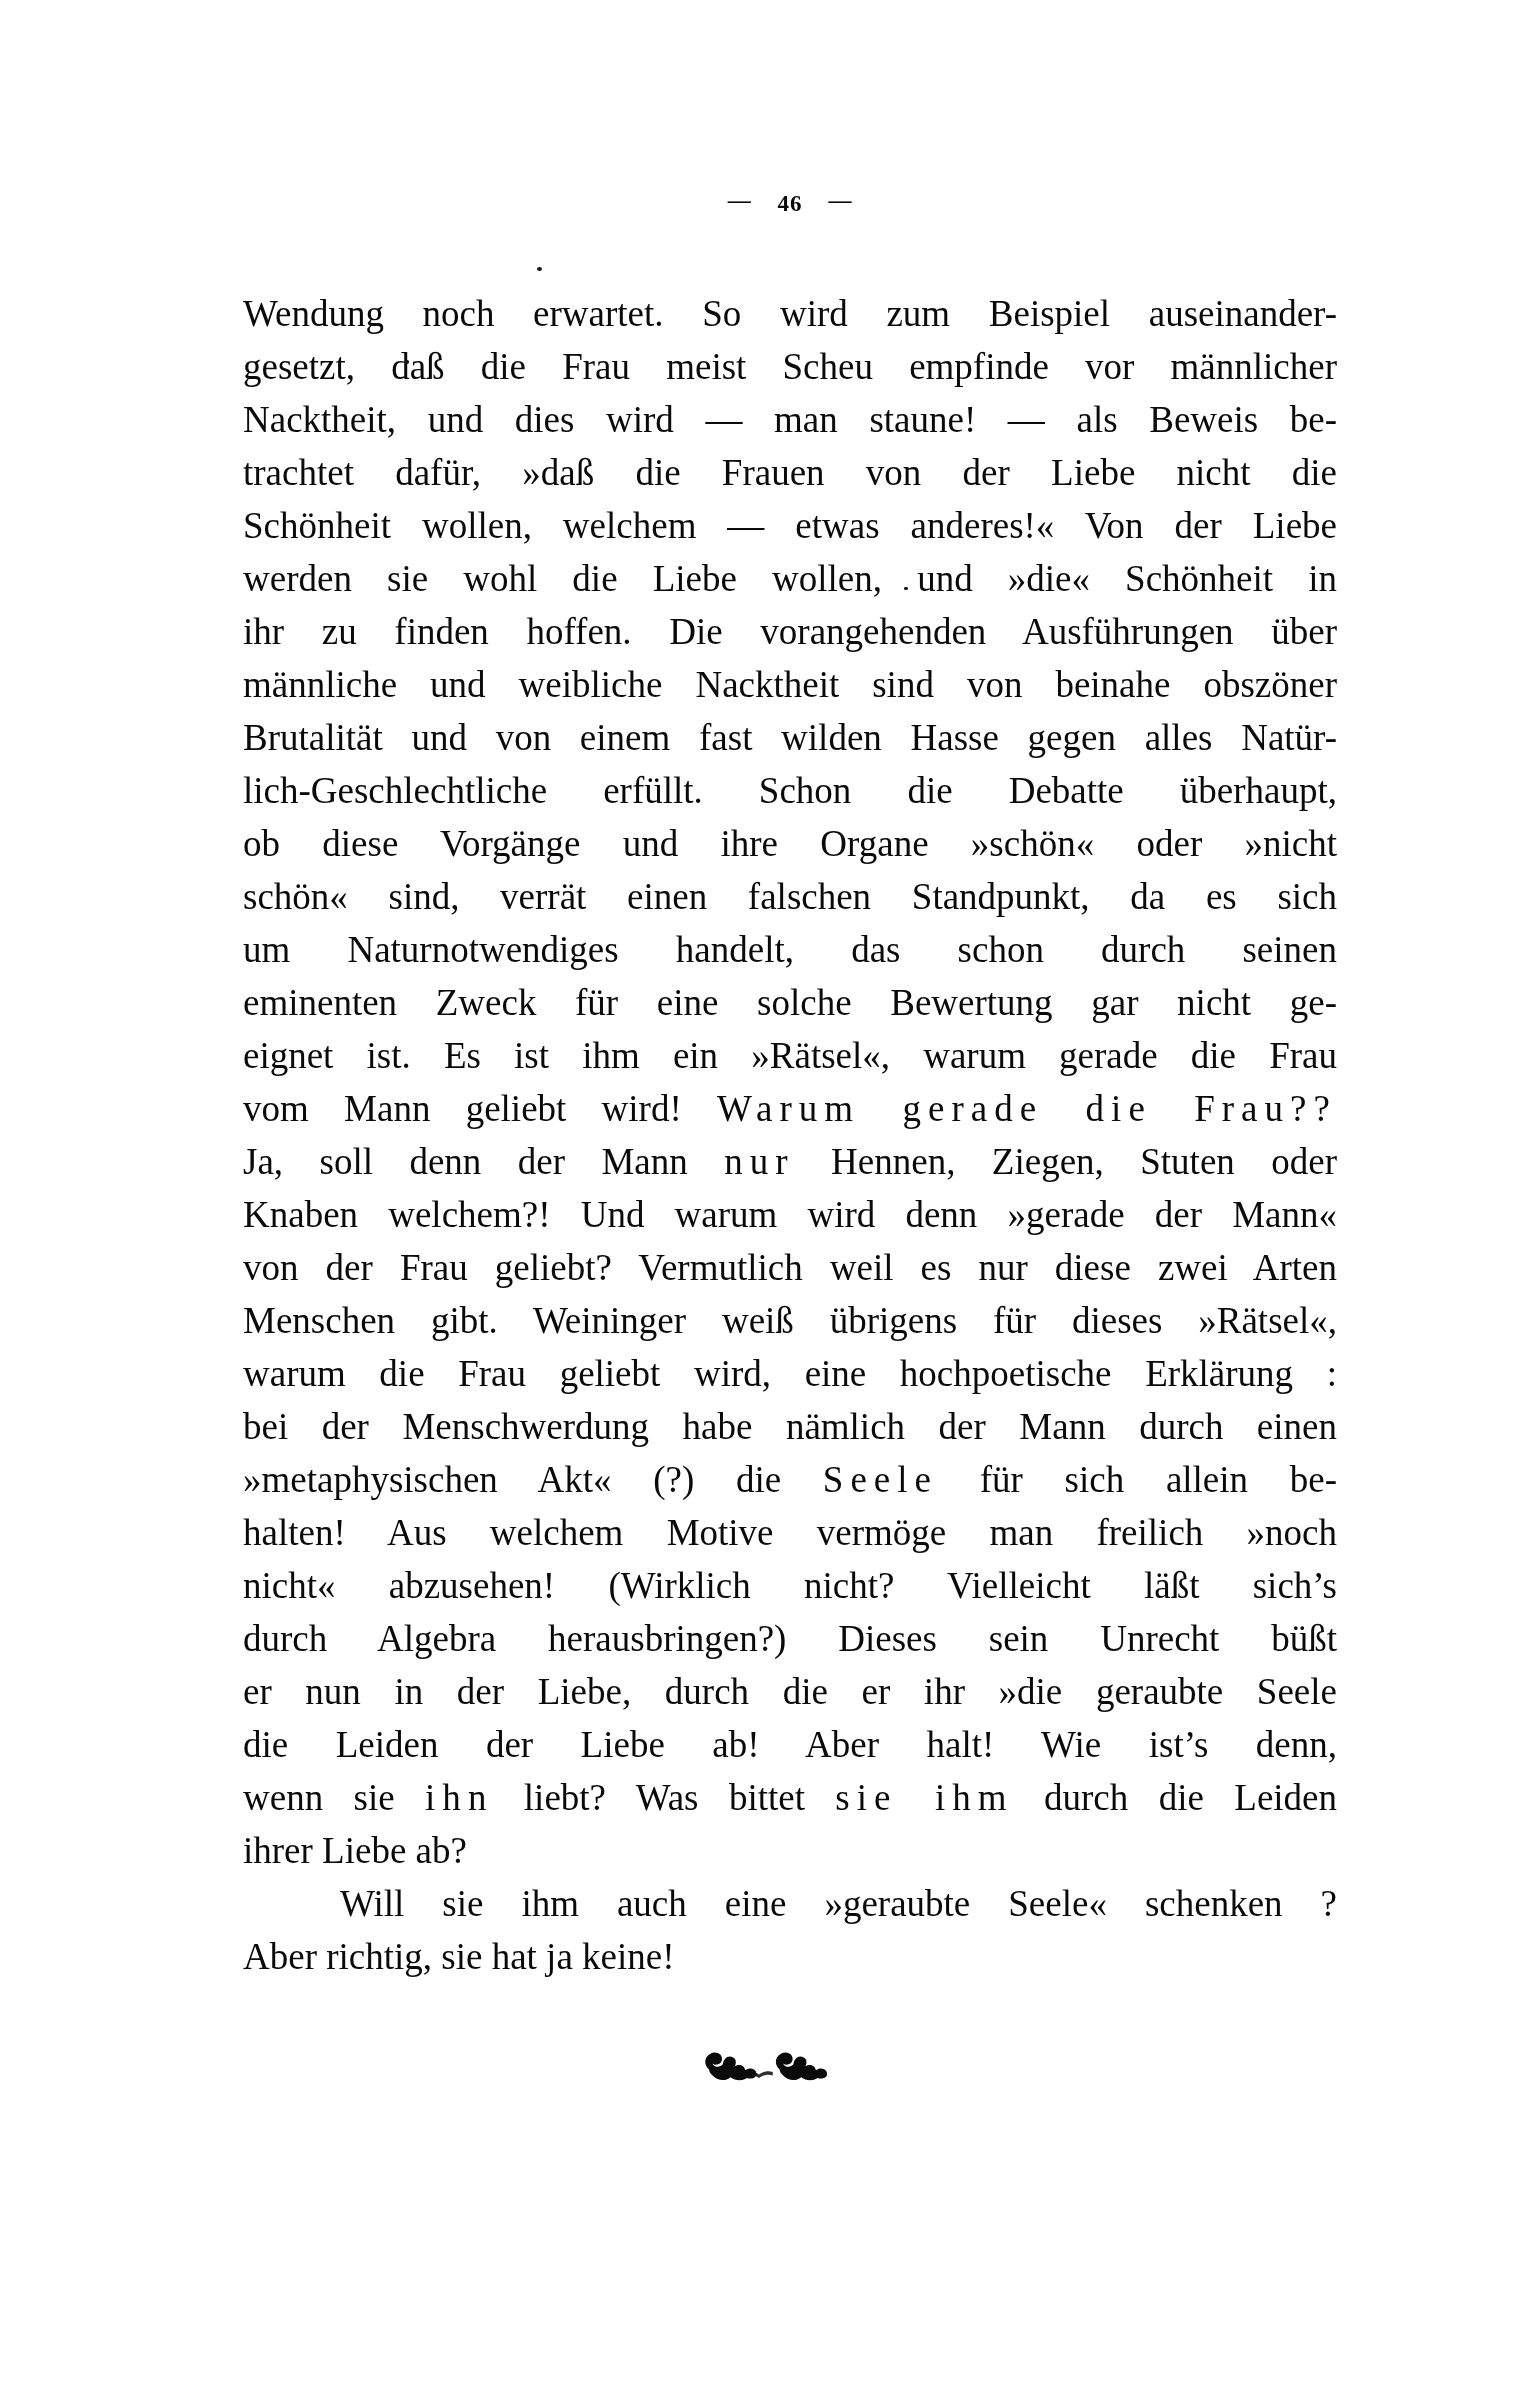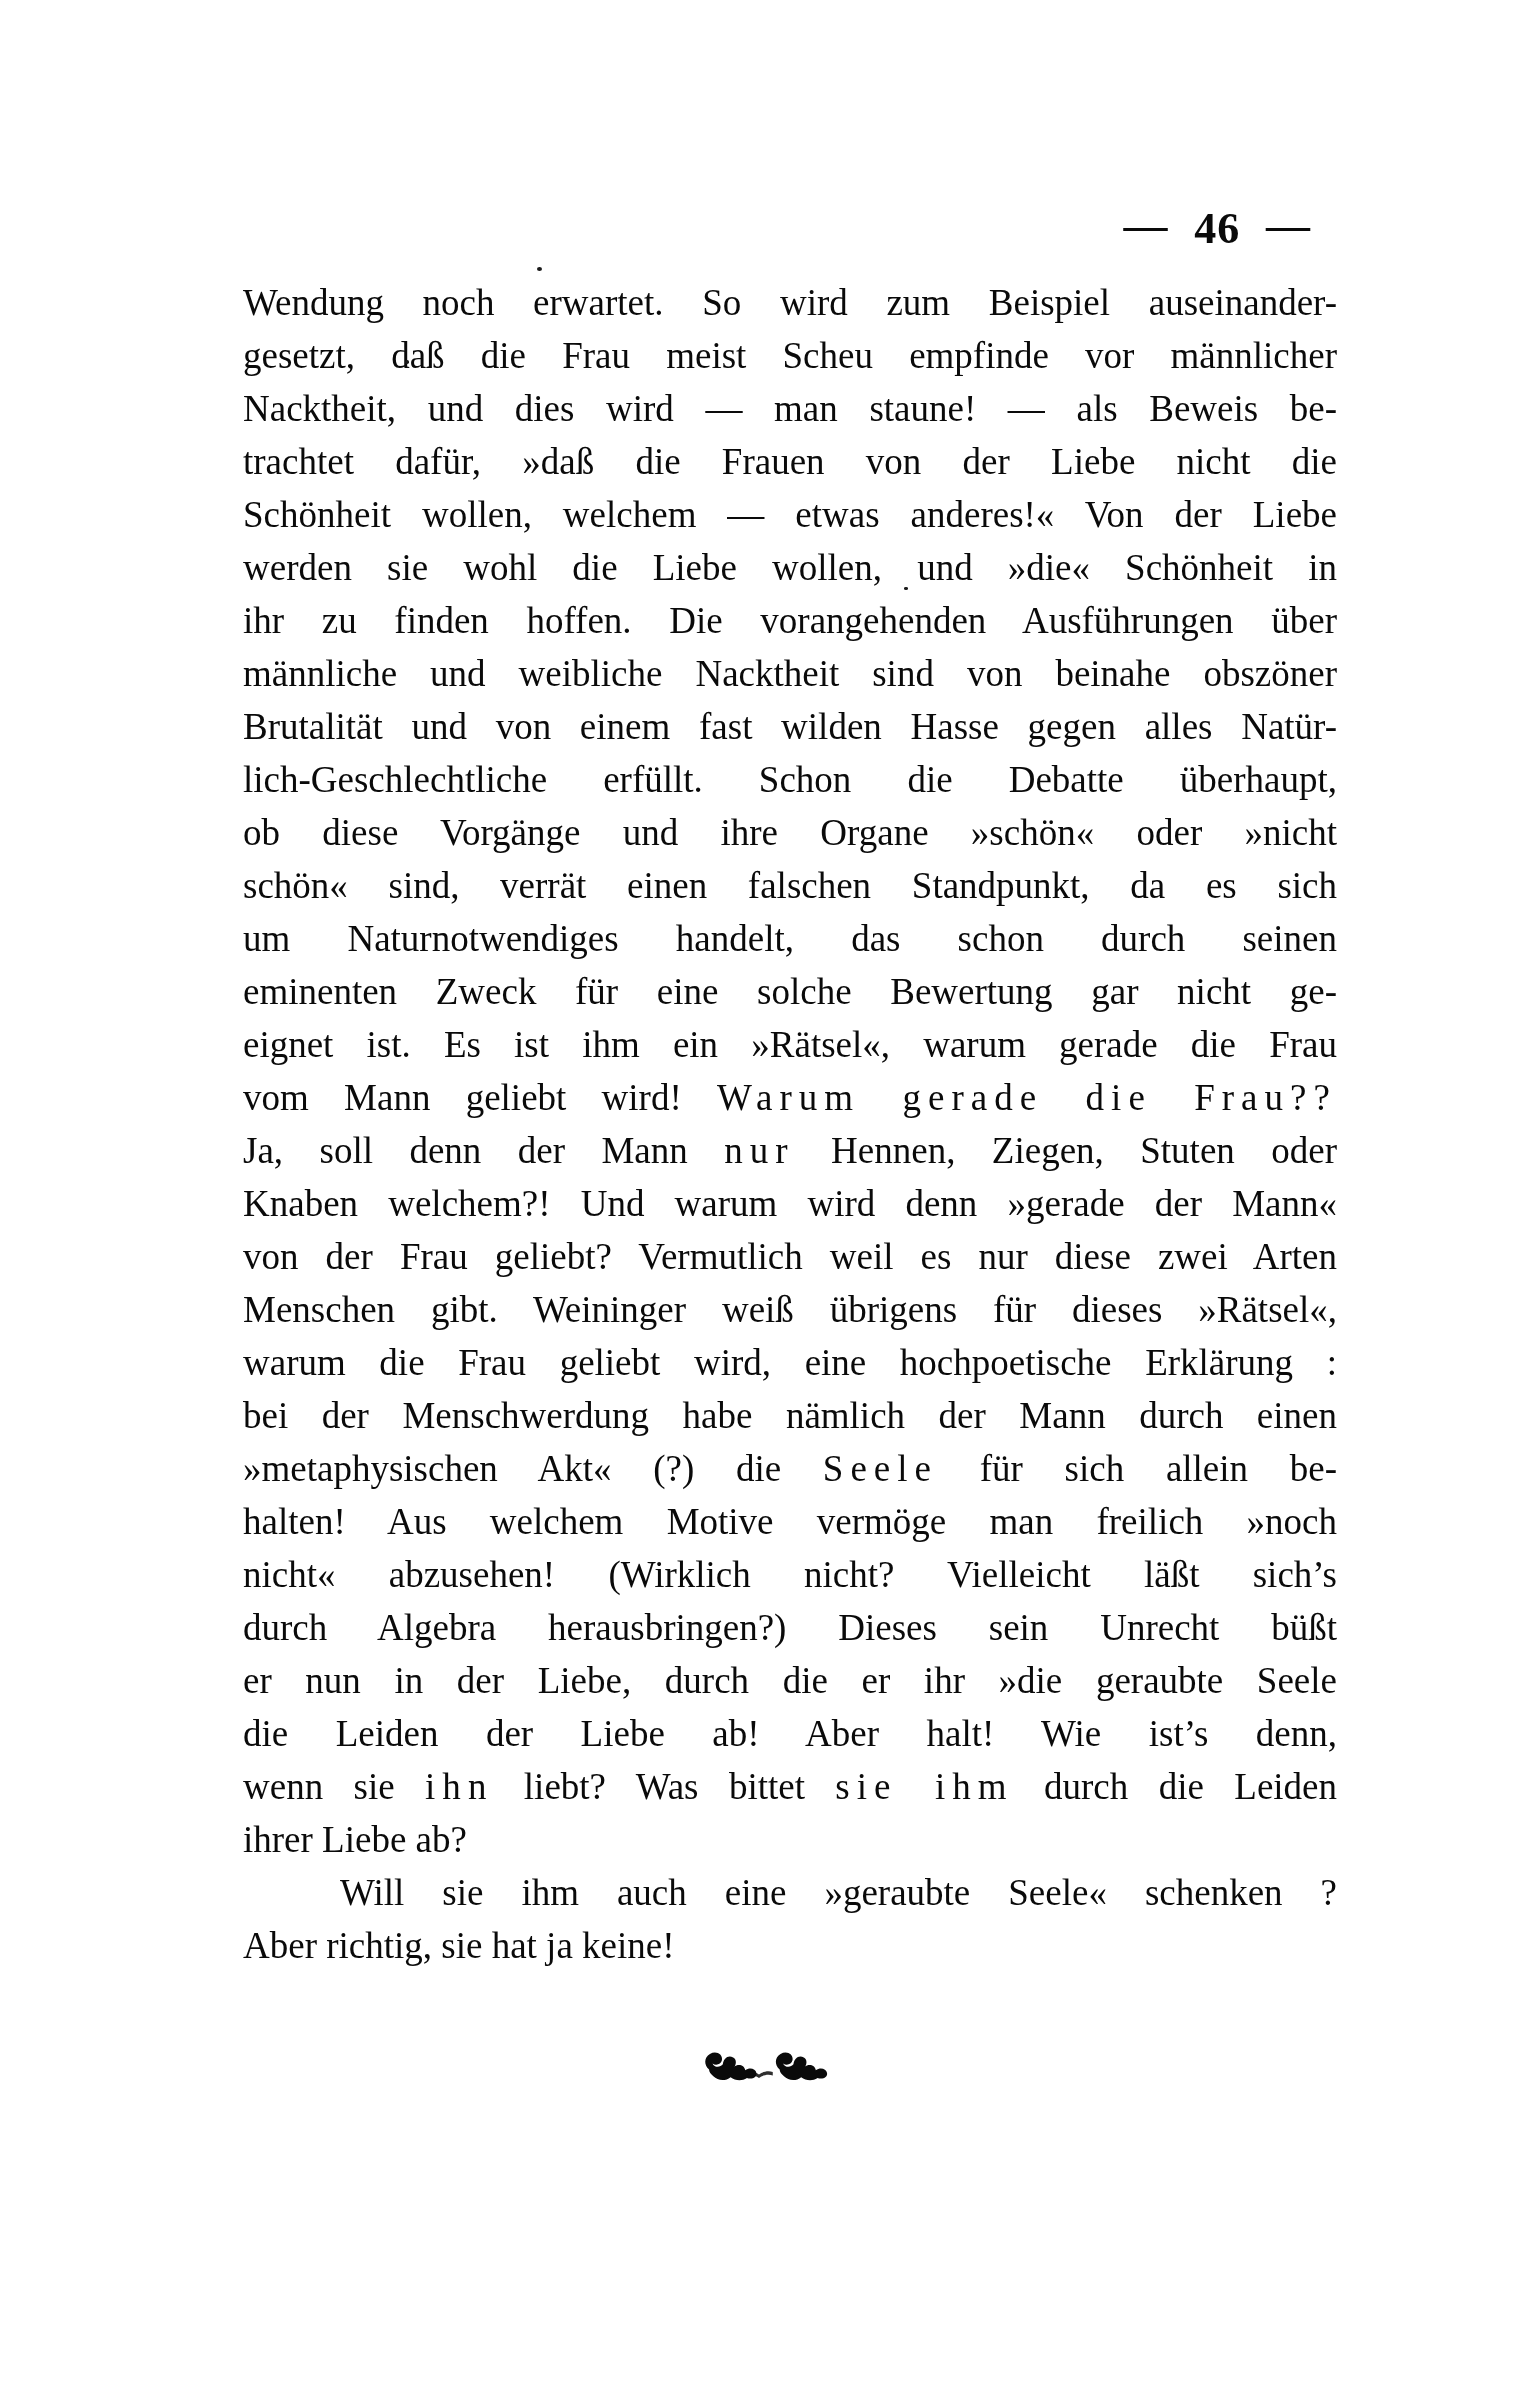--- a/index.html
+++ b/index.html
@@ -14,38 +14,38 @@
     height: 2401px;
     margin: 0 auto;
     background: #ffffff;
     overflow: hidden;
     font-family: "Liberation Serif", "DejaVu Serif", serif;
     color: #0a0a0a;
   }
   
   .running-head {
     position: absolute;
-    top: 203px;
+    top: 191px;
     left: 243px;
     width: 1094px;
-    text-align: right;
-    font-size: 44px;
+    text-align: center;
+    font-size: 23px;
     font-weight: bold;
     letter-spacing: 0.9px;
     white-space: nowrap;
   }
   .running-head .dash {
     display: inline-block;
     margin: 0 26px;
     transform: translateY(-2.6px);
   }
   
   .text-block {
     position: absolute;
-    top: 276px;
+    top: 287px;
     left: 243px;
     width: 1094px;
     font-size: 37px;
     line-height: 53px;
     text-rendering: optimizeLegibility;
   }
   .line {
     text-align: justify;
     text-align-last: justify;
     white-space: normal;

